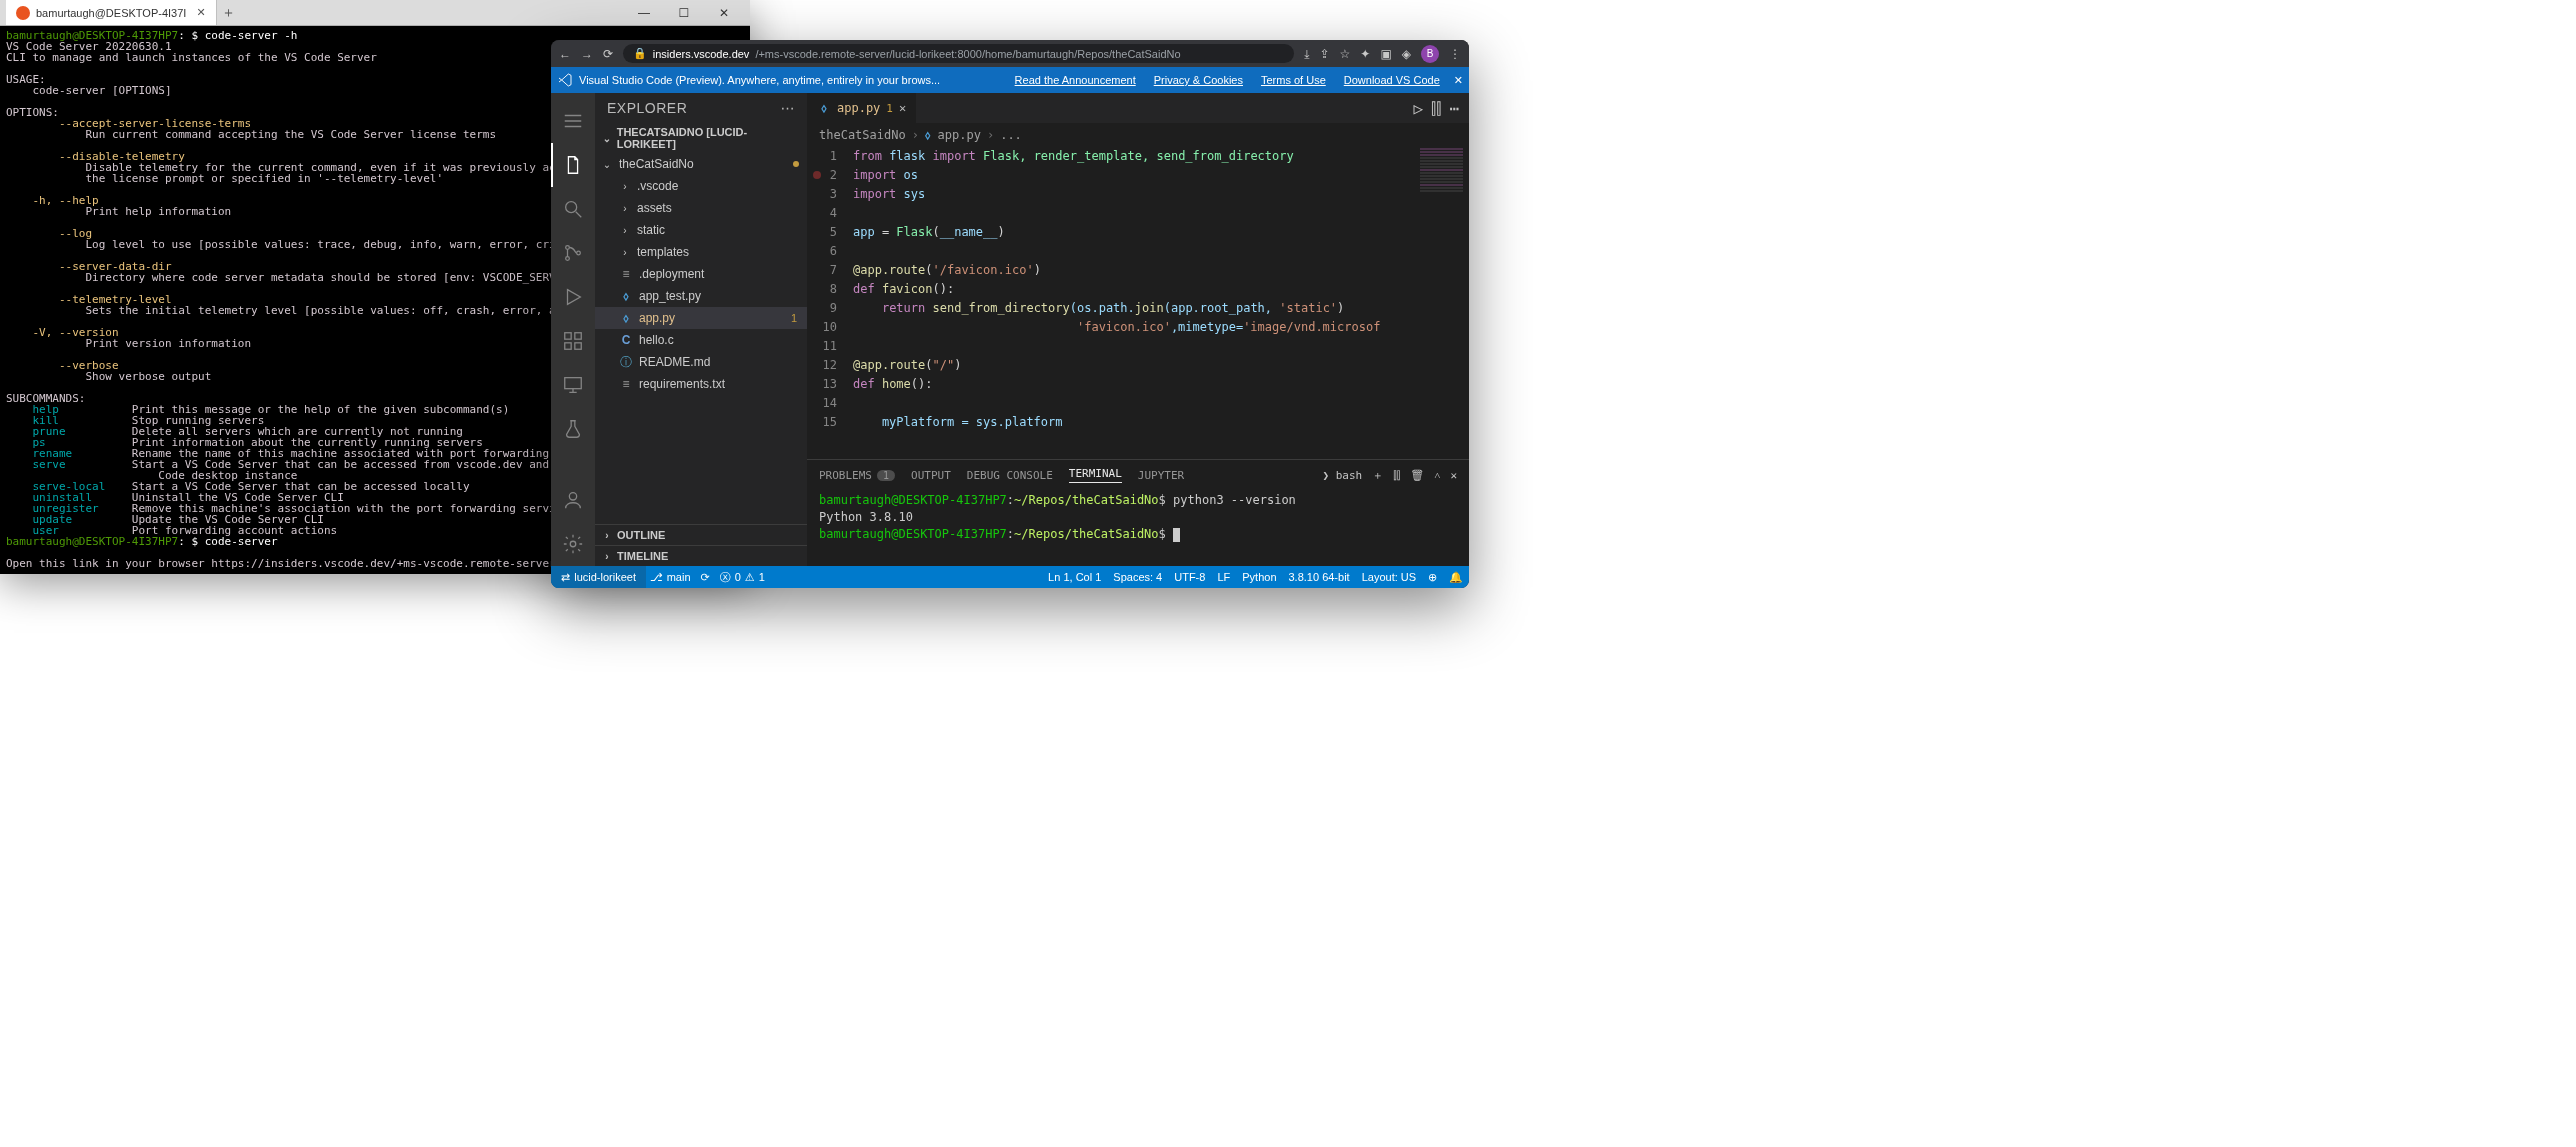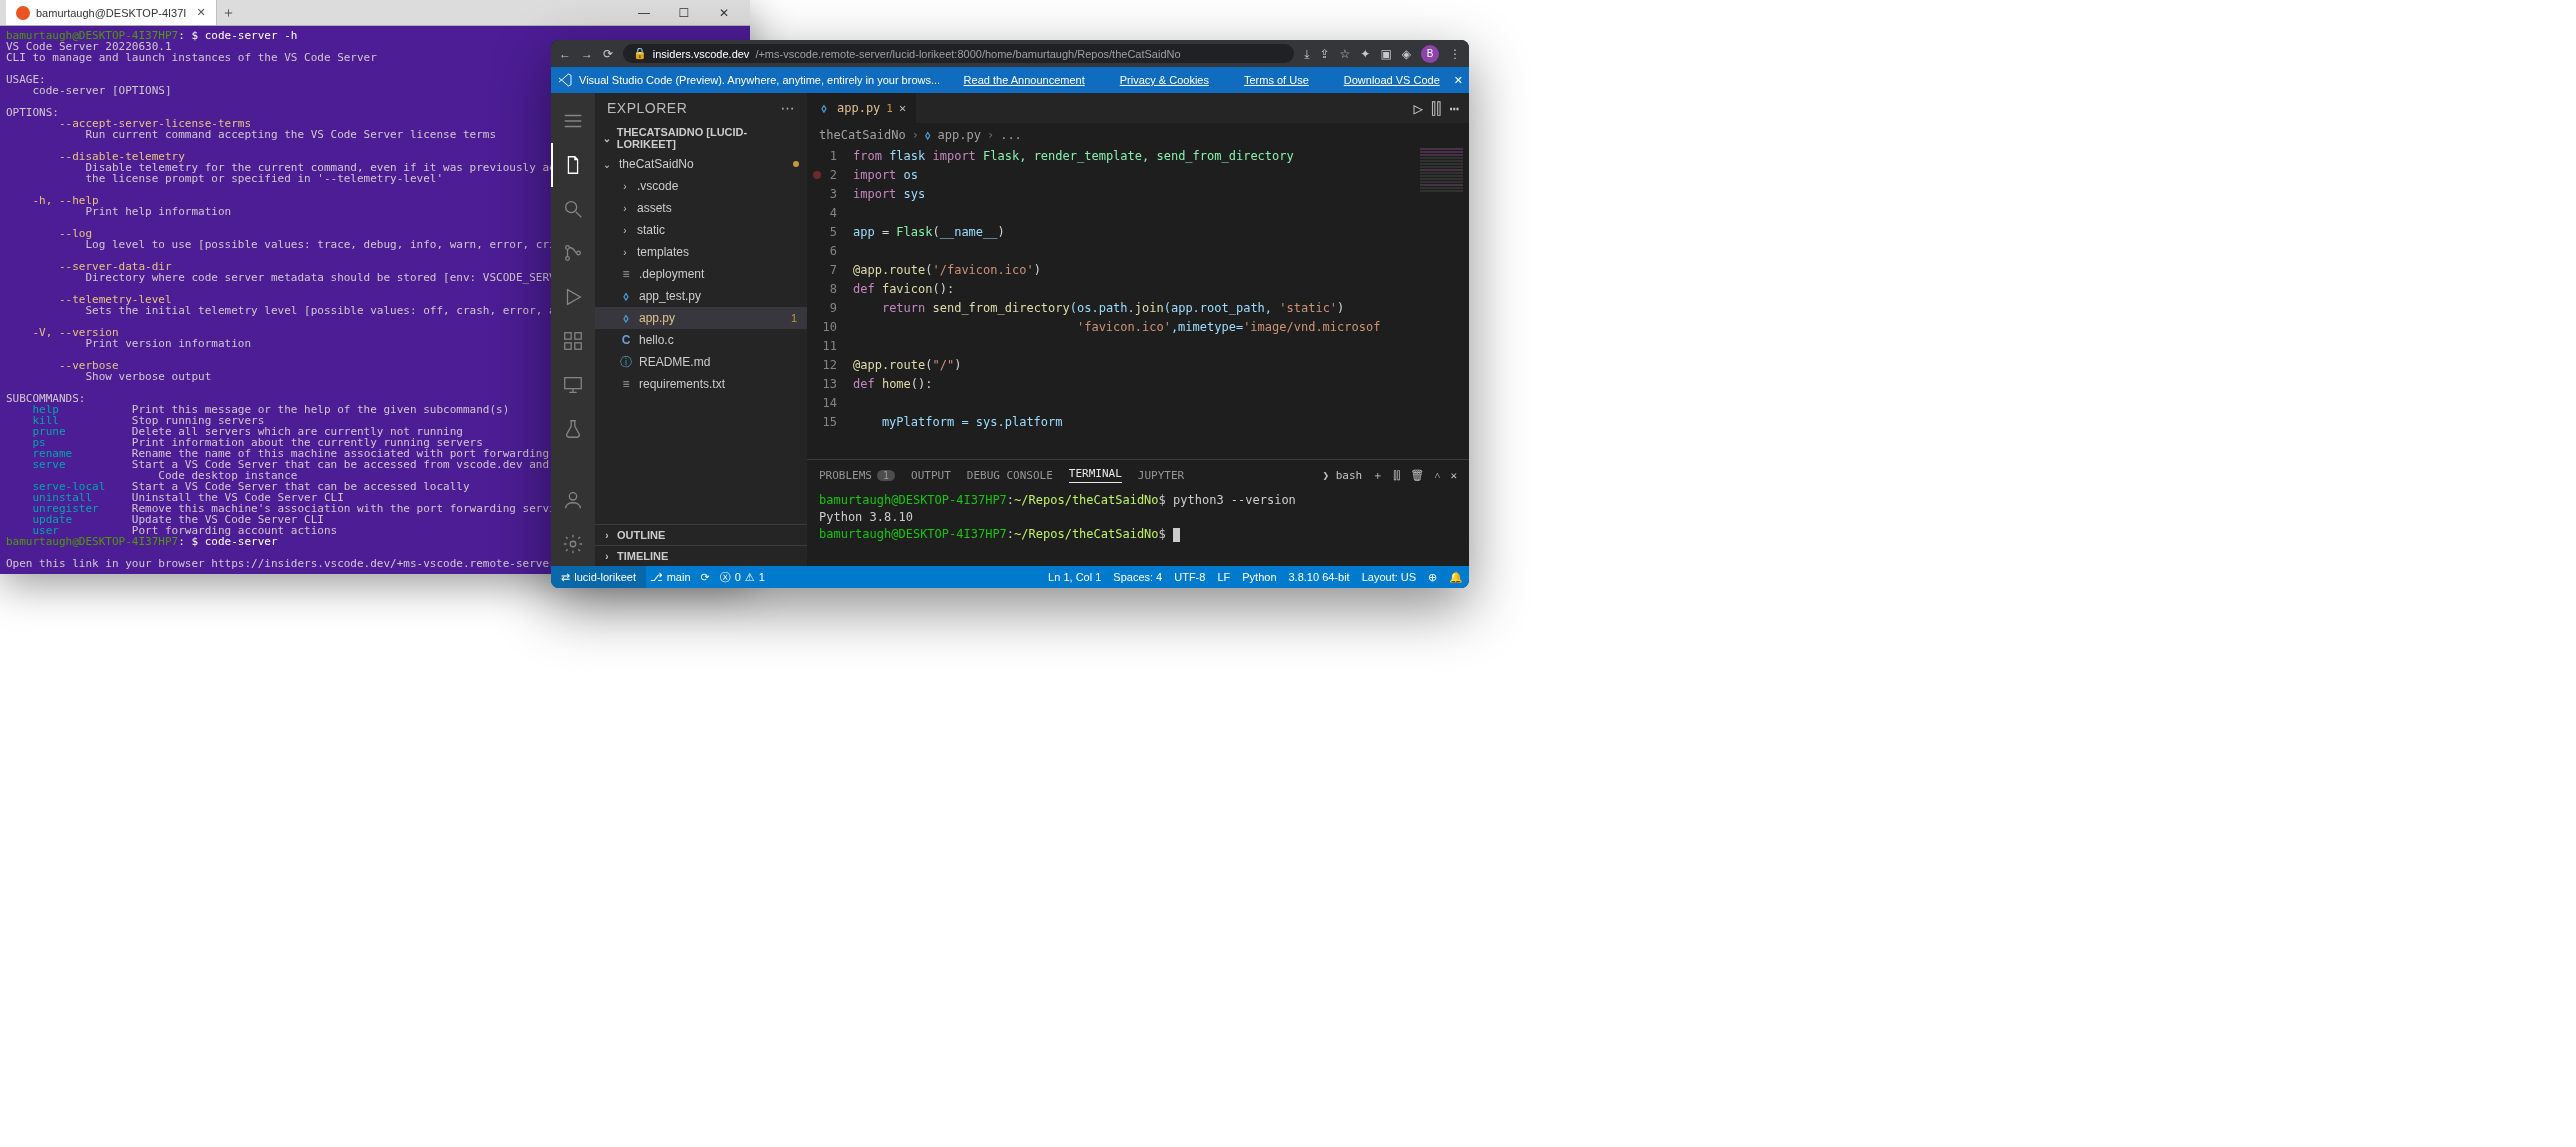--- a/index.html
+++ b/index.html
@@ -10,21 +10,21 @@
   height: 693px;
   position: relative;
   overflow: hidden;
 }
 
 
 .term-window {
   position: absolute;
   left: 0; top: 0;
   width: 750px; height: 574px;
-  background: #4c1d95;
+  background: #000000;
   color: #d3c7cf;
   box-shadow: 0 10px 40px rgba(0,0,0,0.4);
   display: flex;
   flex-direction: column;
 }
 .term-titlebar {
   height: 26px;
   background: #dcdcdc;
   border-bottom: 1px solid #b0b0b0;
   display: flex;
@@ -108,21 +108,21 @@
   background: #0f6cbe;
   color: #fff;
   display: flex;
   align-items: center;
   height: 26px;
   font-size: 11px;
   padding: 0 6px;
   gap: 14px;
 }
 .vsc-banner .logo { display: flex; align-items: center; gap: 6px; }
-.vsc-banner .links { display: flex; gap: 35px; margin-left: auto; }
+.vsc-banner .links { display: flex; gap: 18px; margin-left: auto; }
 .vsc-banner .links span { text-decoration: underline; cursor: pointer; white-space: nowrap; }
 .vsc-banner .close-banner { cursor: pointer; }
 
 
 .vsc-main {
   display: flex;
   height: 473px;
   background: #1e1e1e;
 }
 .activitybar {

